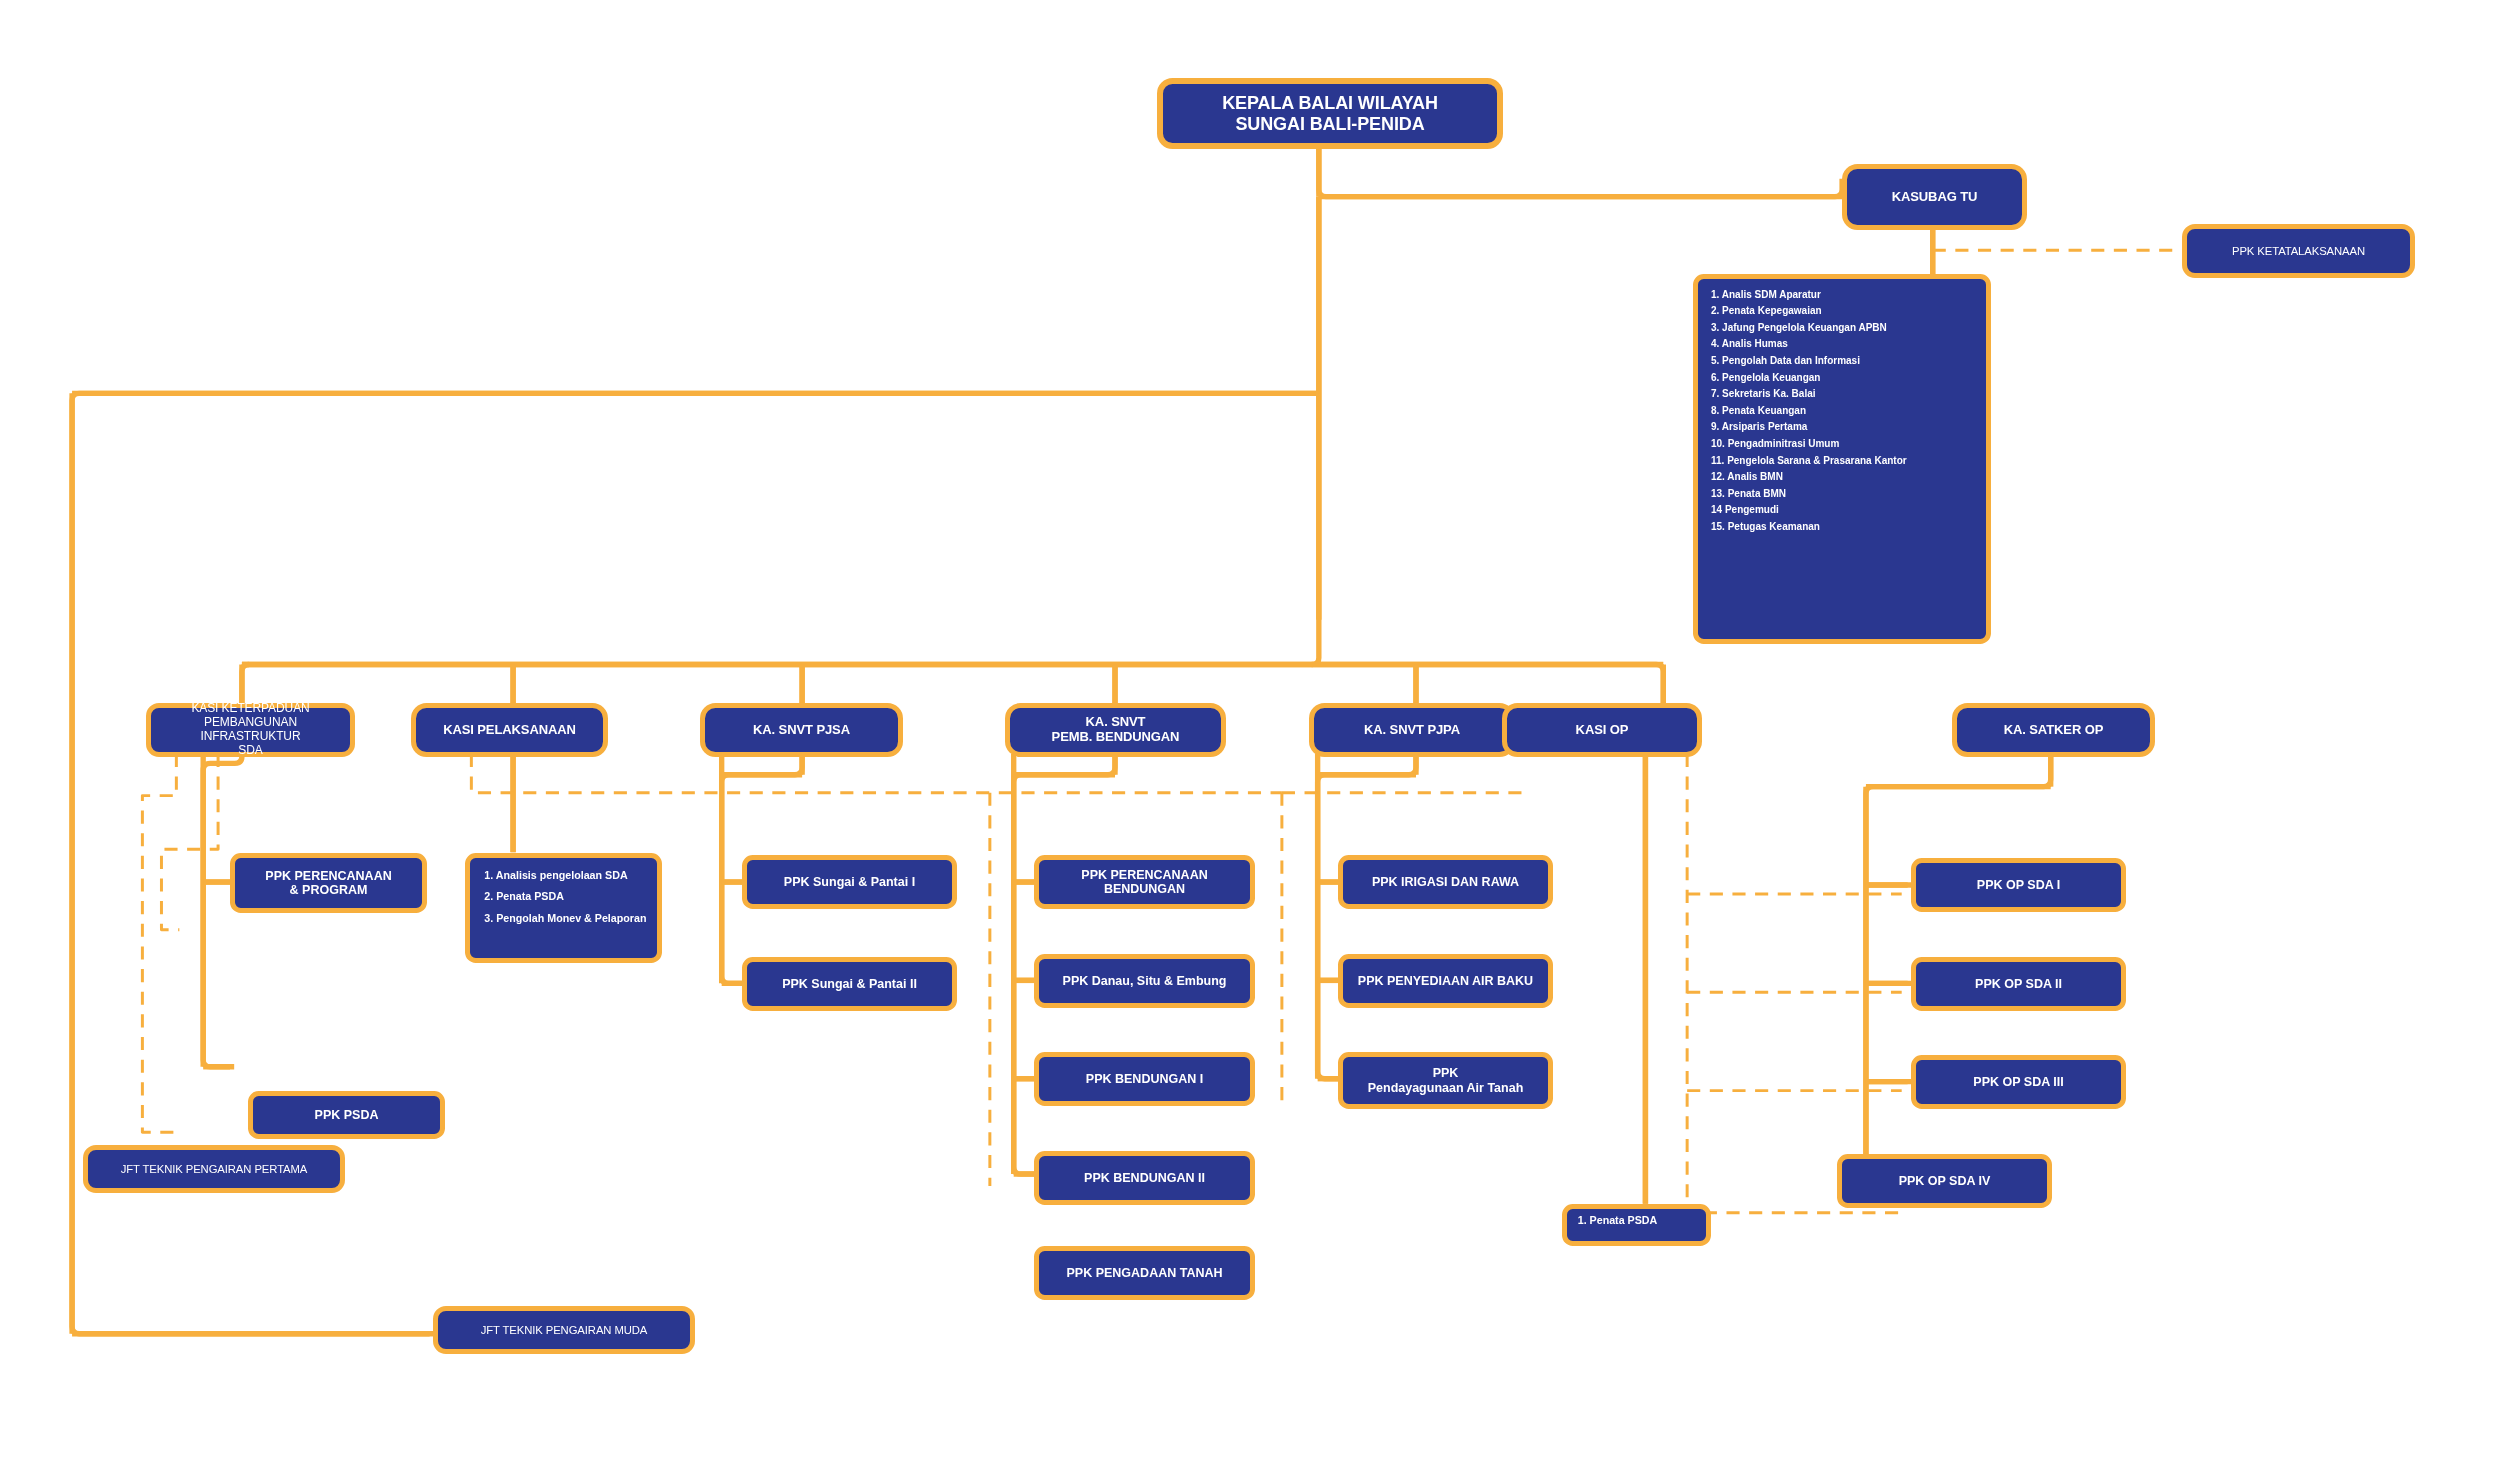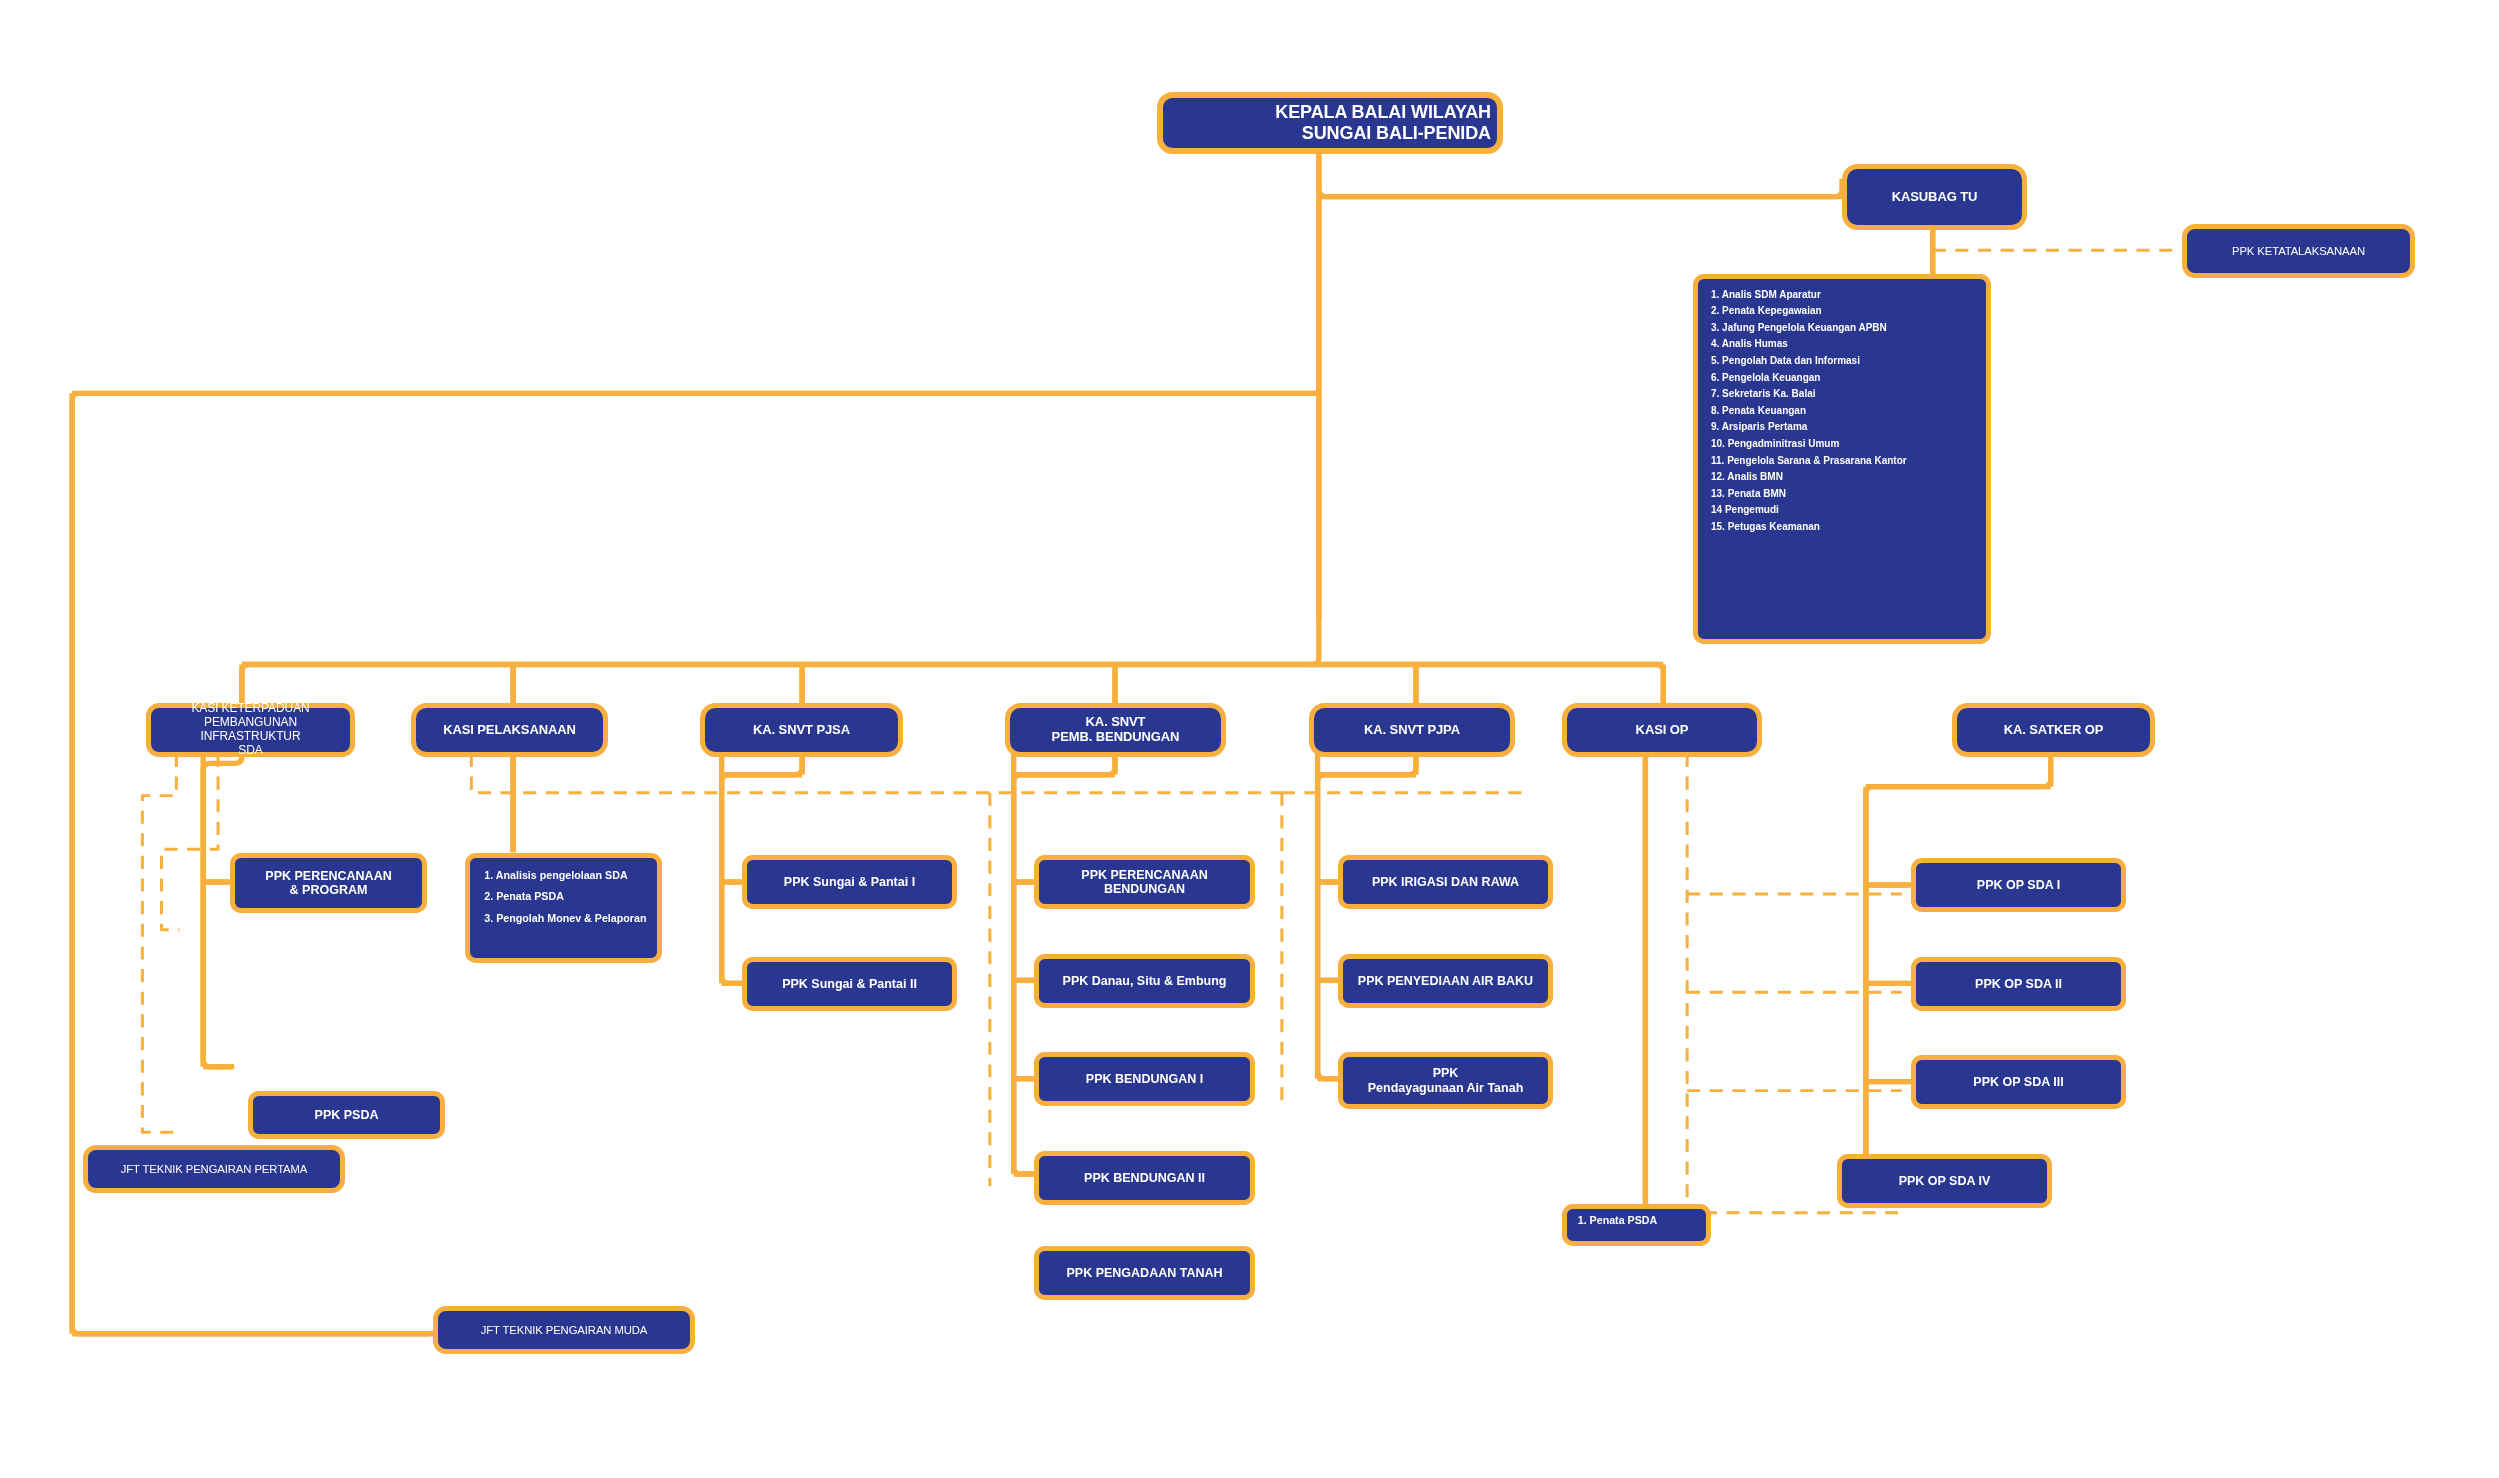--- a/index.html
+++ b/index.html
@@ -242,21 +242,21 @@
       <path d="M 1660 1330 L 1660 1990"></path>
       <path d="M 2150 1330 L 2150 1860"></path>
 
       <path d="M 2830 1265 L 2830 2035 L 3190 2035"></path>
       <path d="M 2830 1500 L 3190 1500"></path>
       <path d="M 2830 1665 L 3190 1665"></path>
       <path d="M 2830 1830 L 3190 1830"></path>
     </g>
   </svg>
 
-  <div class="node root cond" style="left:1157px; top:92px; width:346px; height:62px;text-align:right;">
+  <div class="node root cond" style="left:1157px; top:78px; width:346px; height:71px;">
     <span class="txt">
       <span>KEPALA BALAI WILAYAH</span><br>
       <span>SUNGAI BALI-PENIDA</span>
     </span>
   </div>
 
   <div class="node head cond" style="left:1842px; top:164px; width:185px; height:66px;">
     <span class="txt">KASUBAG TU</span>
   </div>
 
@@ -304,21 +304,21 @@
     <span class="txt">
       <span>KA. SNVT</span><br>
       <span>PEMB. BENDUNGAN</span>
     </span>
   </div>
 
   <div class="node head cond" style="left:1309px; top:703px; width:206px; height:54px;">
     <span class="txt">KA. SNVT PJPA</span>
   </div>
 
-  <div class="node head cond" style="left:1562px; top:703px; width:200px; height:54px;">
+  <div class="node head cond" style="left:1502px; top:703px; width:200px; height:54px;">
     <span class="txt">KASI OP</span>
   </div>
 
   <div class="node head cond" style="left:1952px; top:703px; width:203px; height:54px;">
     <span class="txt">KA.  SATKER OP</span>
   </div>
 
   <div class="node leaf" style="left:230px; top:853px; width:197px; height:60px;">
     <span class="txt">
       <span>PPK PERENCANAAN</span><br>

